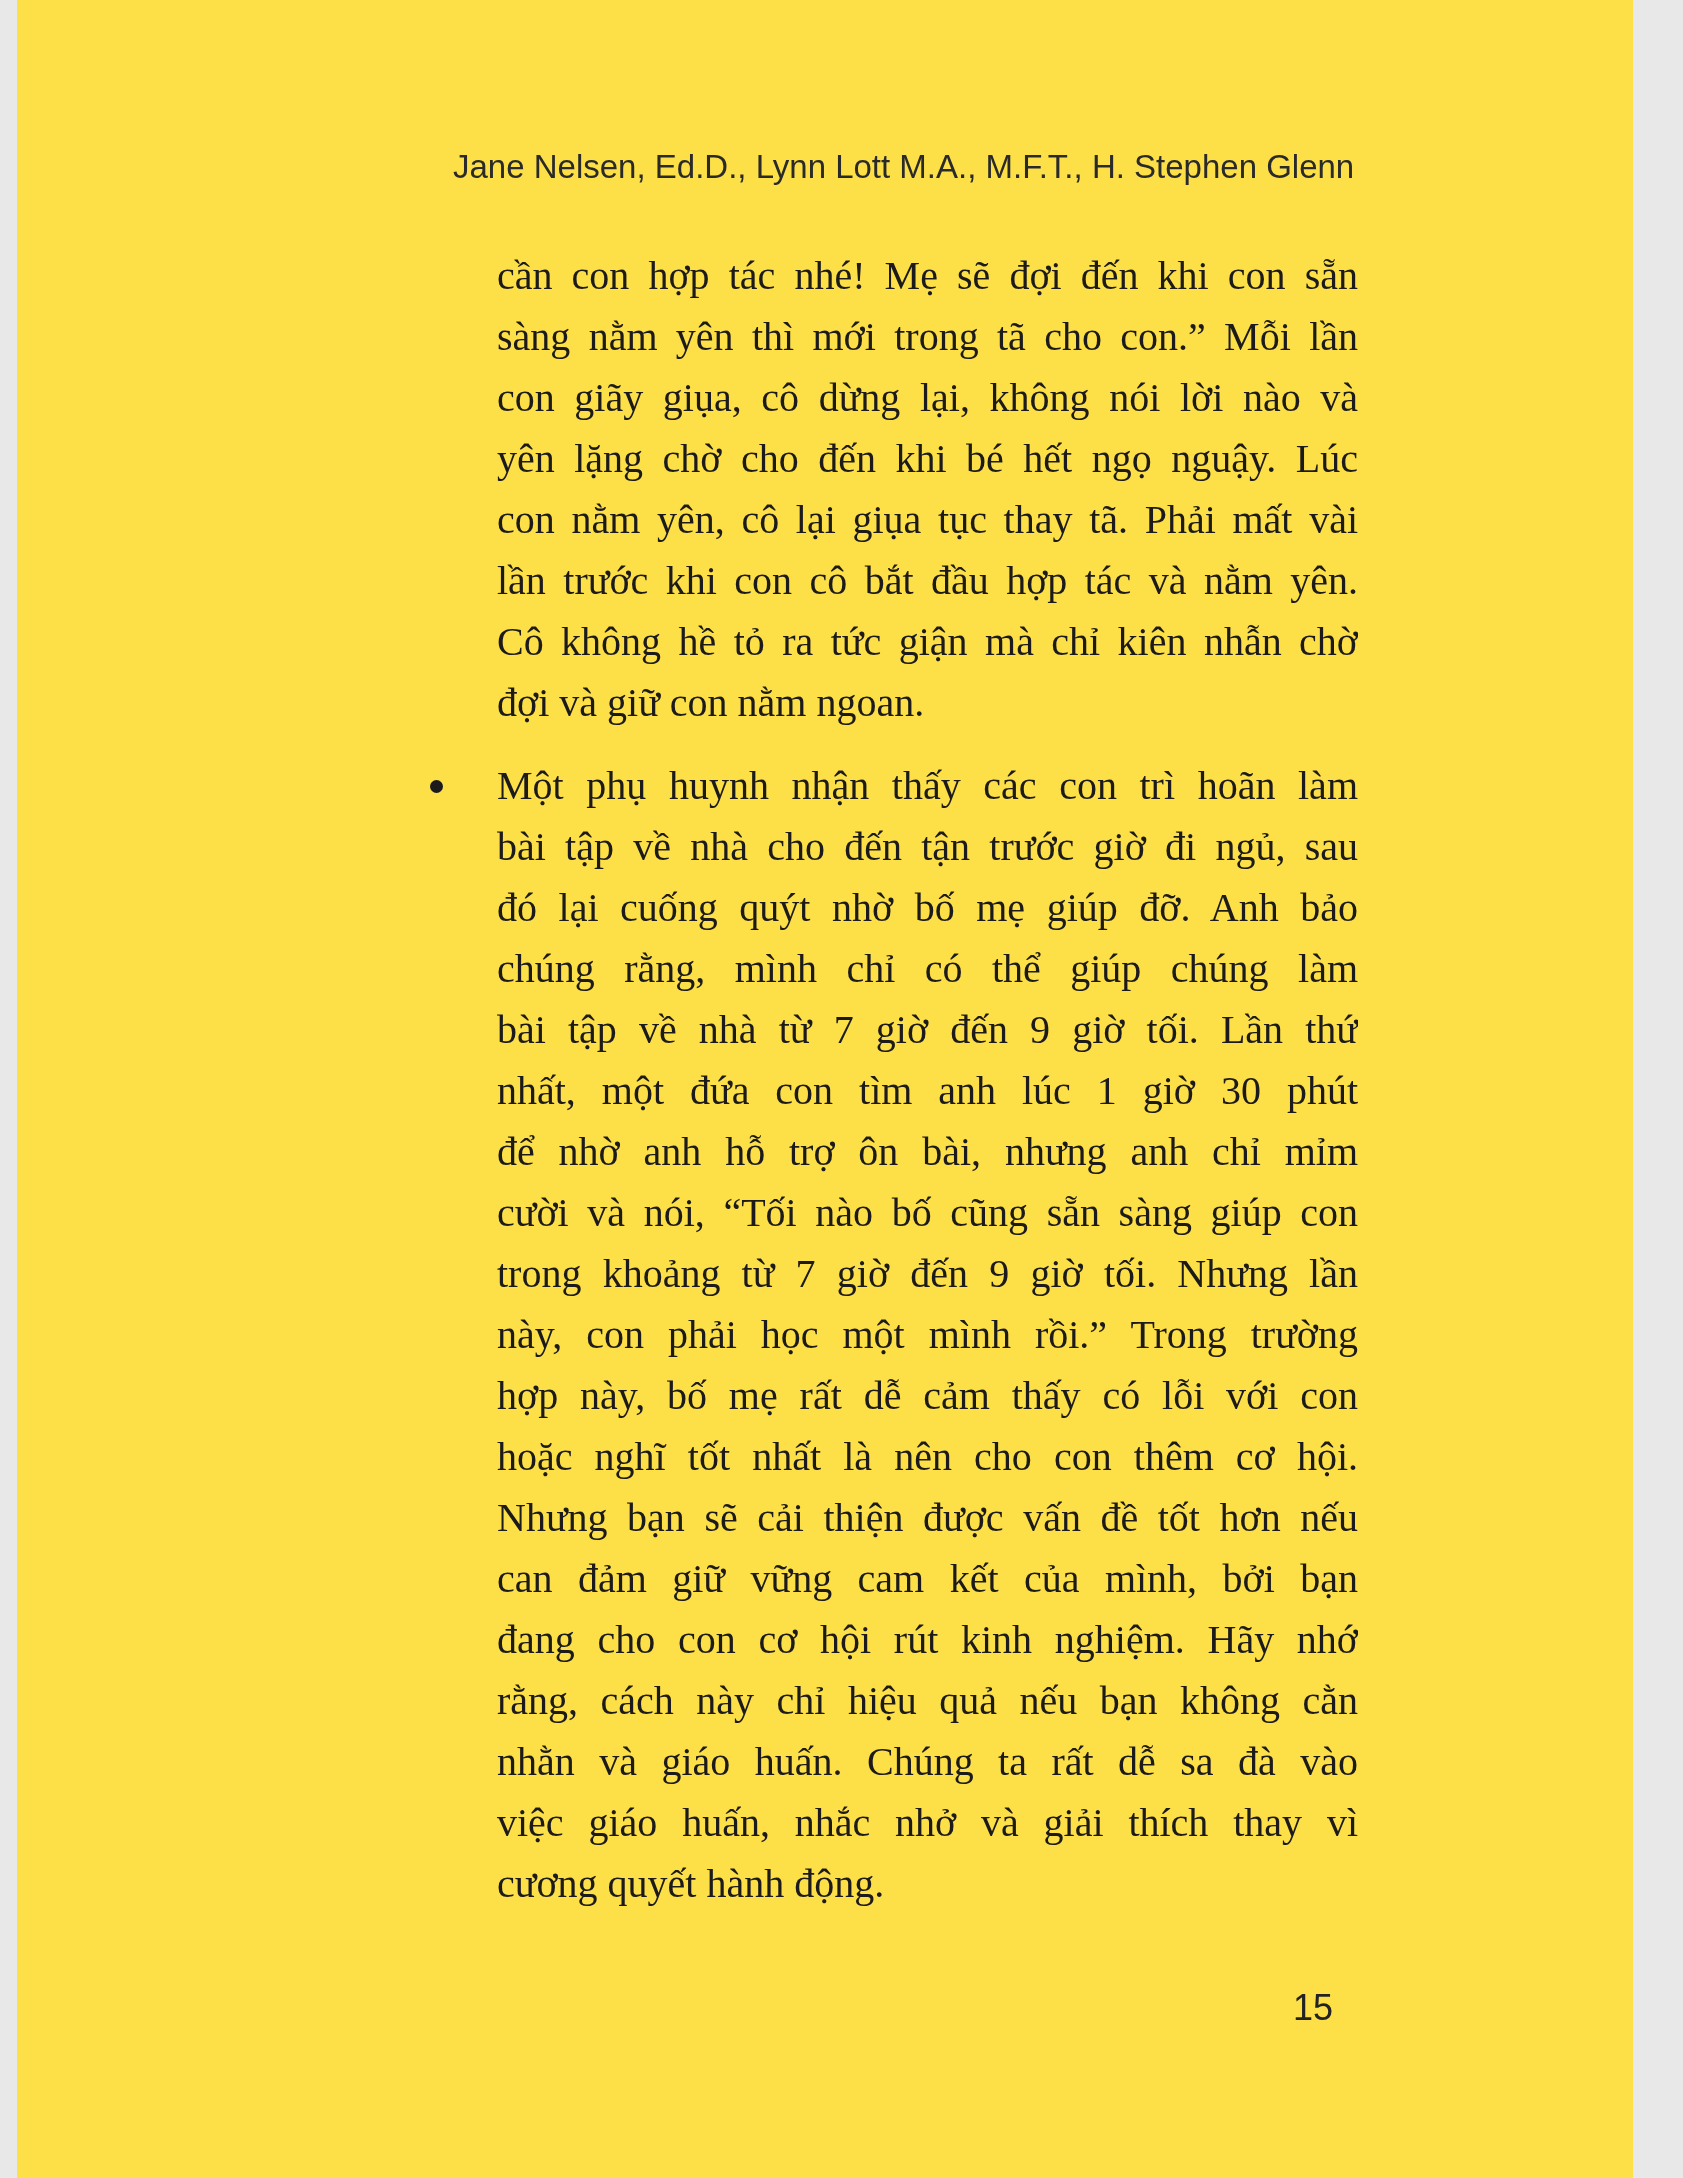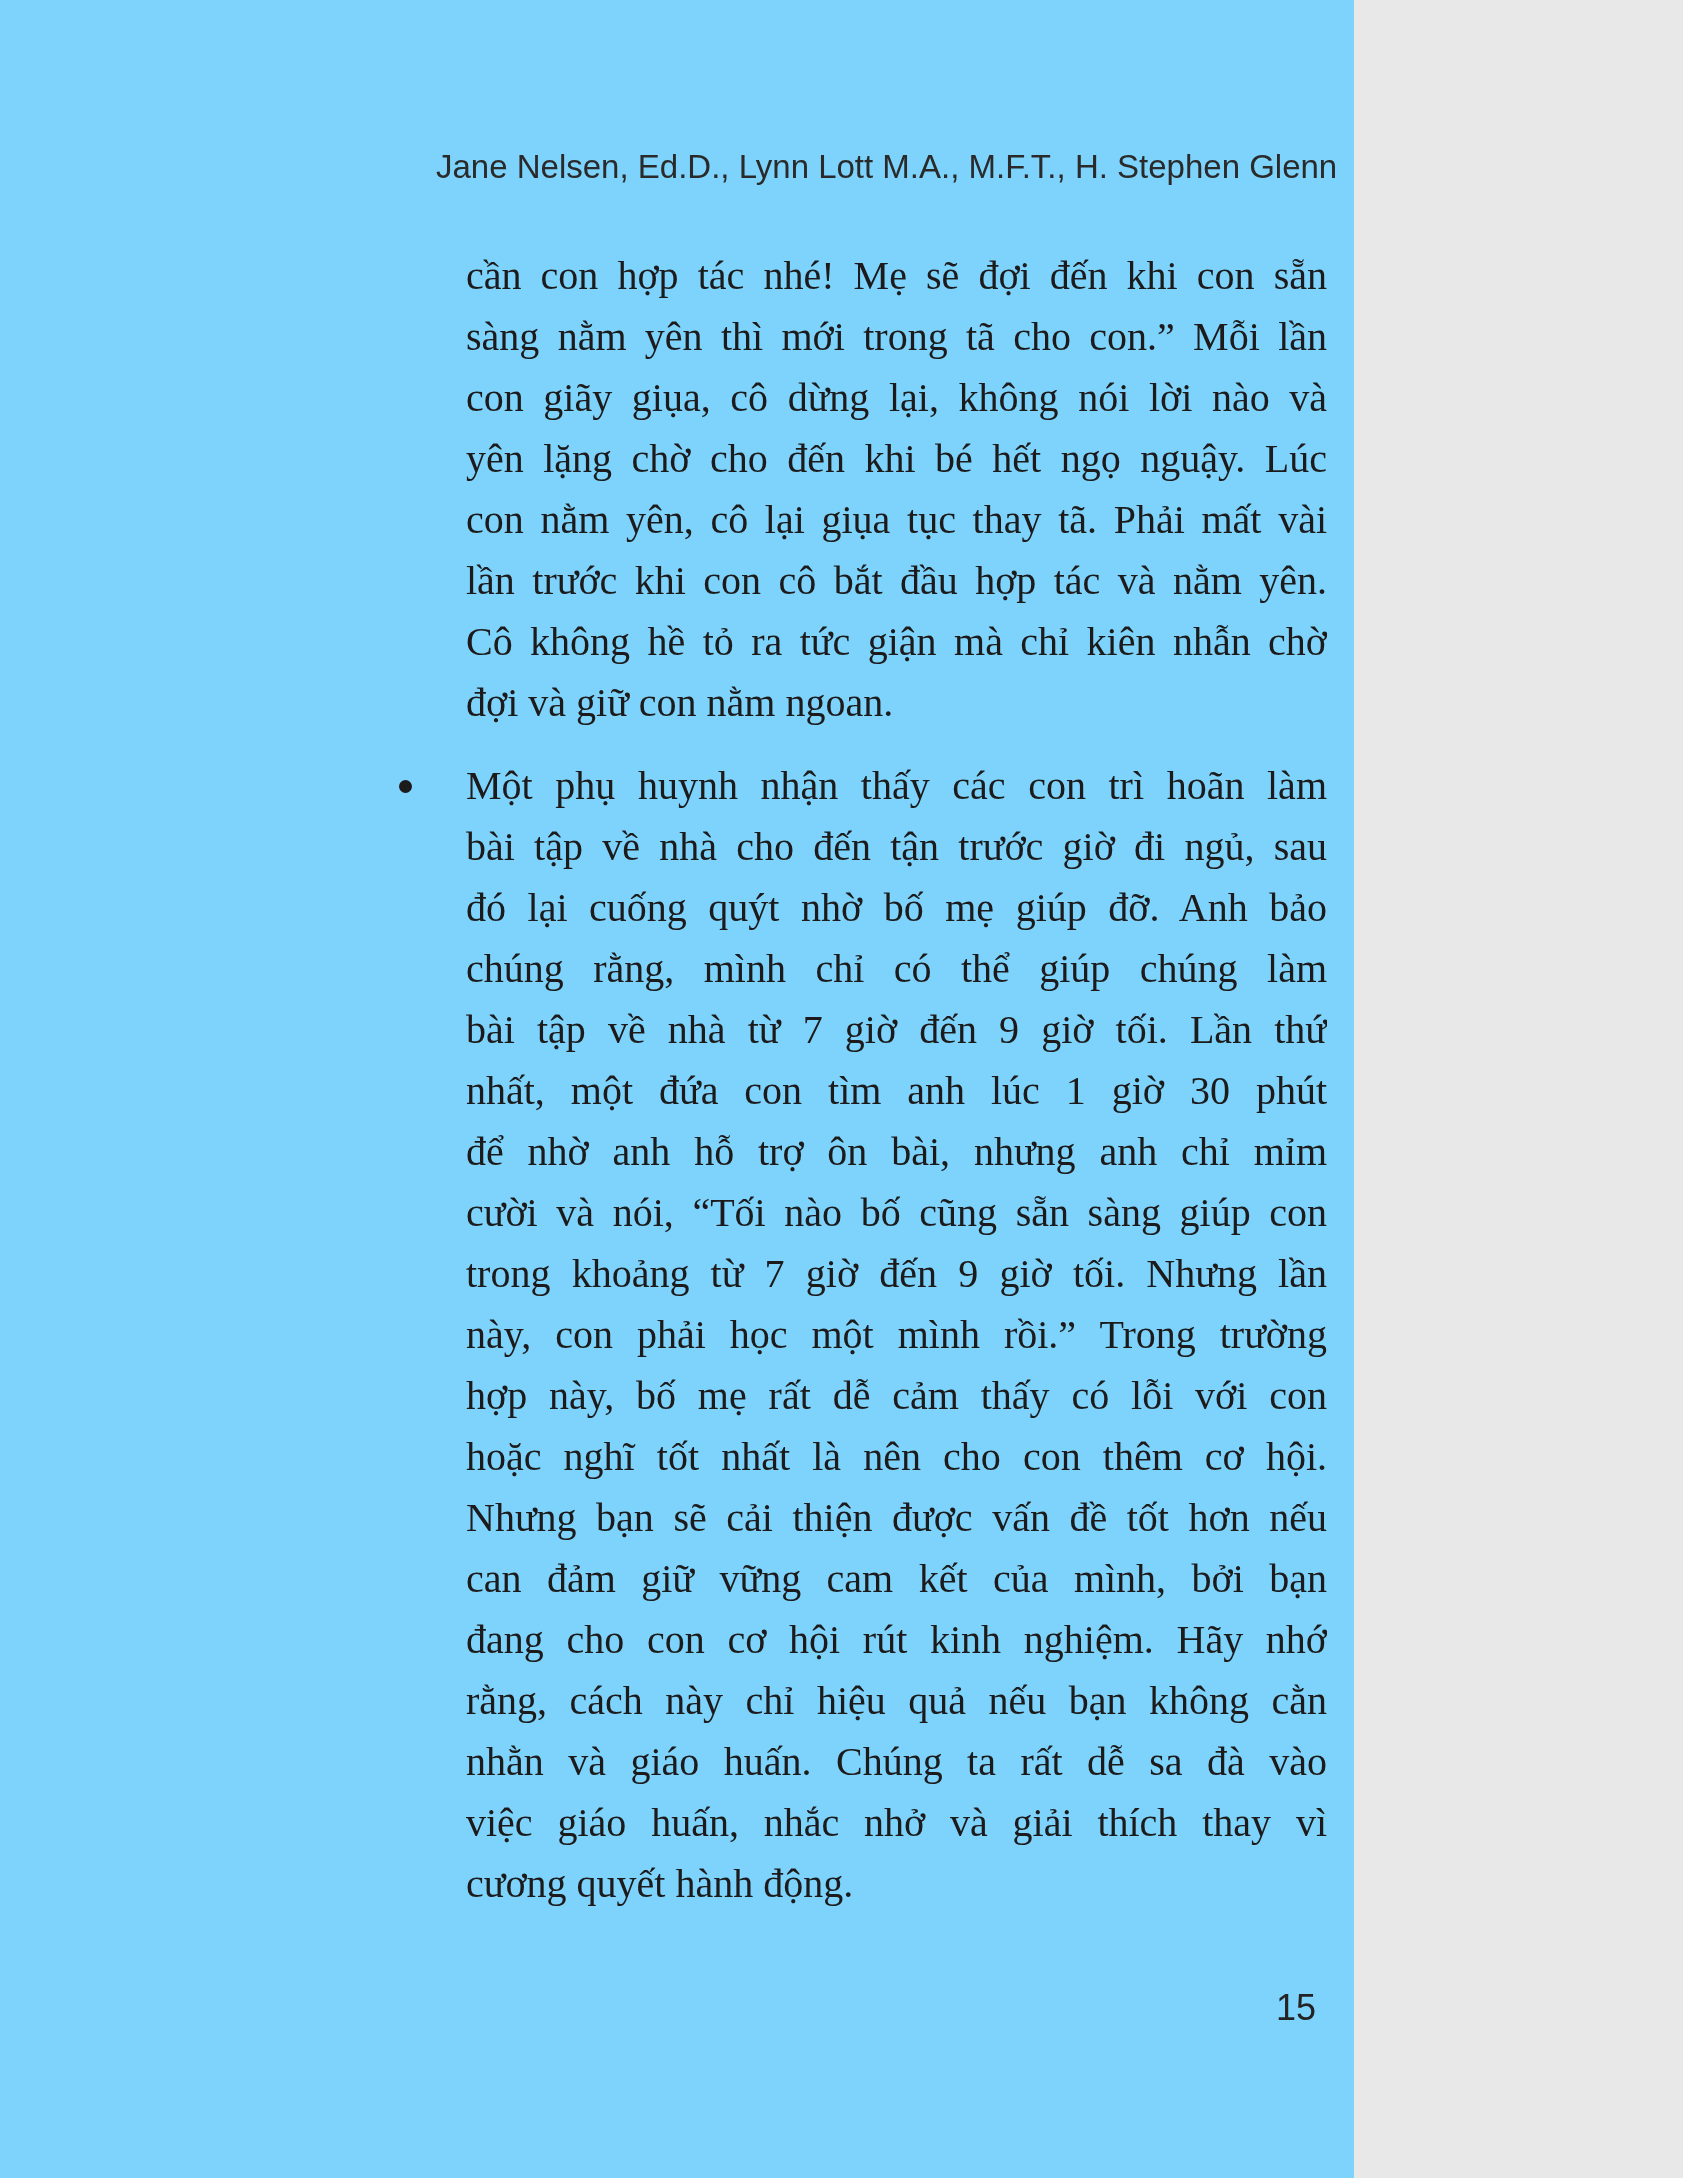--- a/index.html
+++ b/index.html
@@ -2,43 +2,44 @@
 <html><head>
 <meta charset="utf-8">
 <style>
   html, body {
     margin: 0;
     padding: 0;
     background: #e8e8e8;
   }
   .page {
     position: relative;
-    width: 1354px;
+    width: 1616px;
     height: 2178px;
-    background: #7dd3fc;
+    background: #fde047;
     overflow: hidden;
     font-family: "Liberation Serif", "DejaVu Serif", serif;
     color: #1c1a1a;
+    margin-left: 17px;
   }
   .running-header {
     position: absolute;
     left: 436px;
     top: 147px;
     width: 861px;
     text-align: center;
     font-family: "Liberation Sans", "DejaVu Sans", sans-serif;
     font-size: 33px;
     line-height: 40px;
     color: #2a2a2a;
     letter-spacing: 0px;
     white-space: nowrap;
   }
   .body-column {
     position: absolute;
-    left: 466px;
+    left: 480px;
     top: 245px;
     width: 861px;
   }
   .paragraph {
     position: relative;
   }
   .paragraph + .paragraph {
     margin-top: 22px;
   }
   .text-line {

